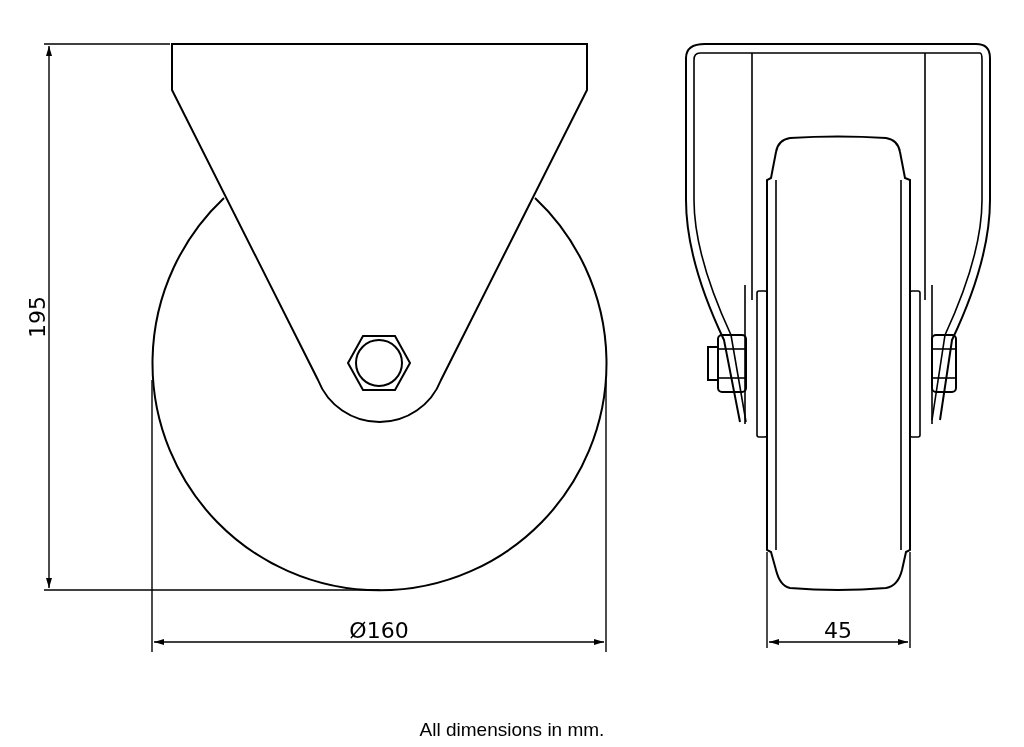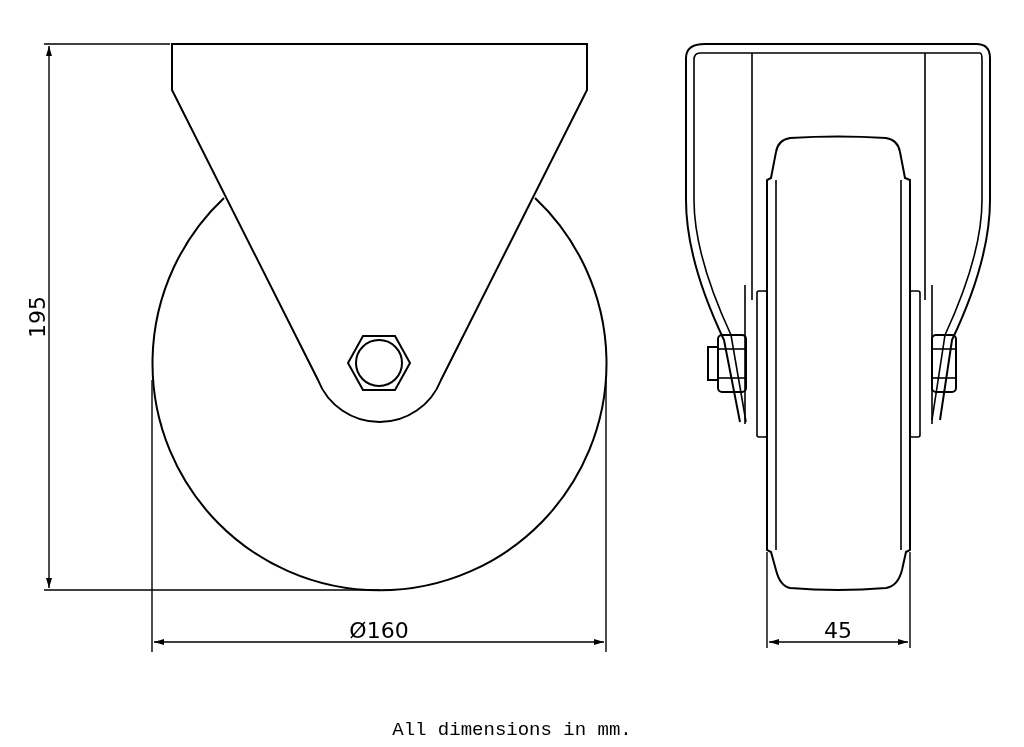--- a/index.html
+++ b/index.html
@@ -2,21 +2,21 @@
 <html><head>
 <meta charset="utf-8">
 <style>
   html,body{margin:0;padding:0;background:#ffffff;}
   body{width:1024px;height:747px;position:relative;overflow:hidden;font-family:"DejaVu Sans",sans-serif;}
   svg{position:absolute;left:0;top:0;}
   .ln{fill:none;stroke:#000;stroke-width:2;}
   .thin{fill:none;stroke:#000;stroke-width:1.6;}
   .dim{fill:none;stroke:#000;stroke-width:1.4;}
   .lbl{font-family:"DejaVu Sans",sans-serif;font-size:22px;fill:#000;}
-  .note{position:absolute;left:0;width:1024px;top:719px;text-align:center;font-family:Liberation Mono, monospace;font-size:19px;color:#000;}
+  .note{position:absolute;left:0;width:1024px;top:719px;text-align:center;font-family:Liberation Sans, sans-serif;font-size:19px;color:#000;}
 </style>
 </head>
 <body>
 
 <svg width="1024" height="747" viewBox="0 0 1024 747">
   <defs>
     <marker id="arr" markerWidth="10" markerHeight="6" refX="10" refY="3" orient="auto" markerUnits="userSpaceOnUse">
       <path d="M0,0 L10,3 L0,6 Z" fill="#000"></path>
     </marker>
     <marker id="arrs" markerWidth="10" markerHeight="6" refX="0" refY="3" orient="auto" markerUnits="userSpaceOnUse">

